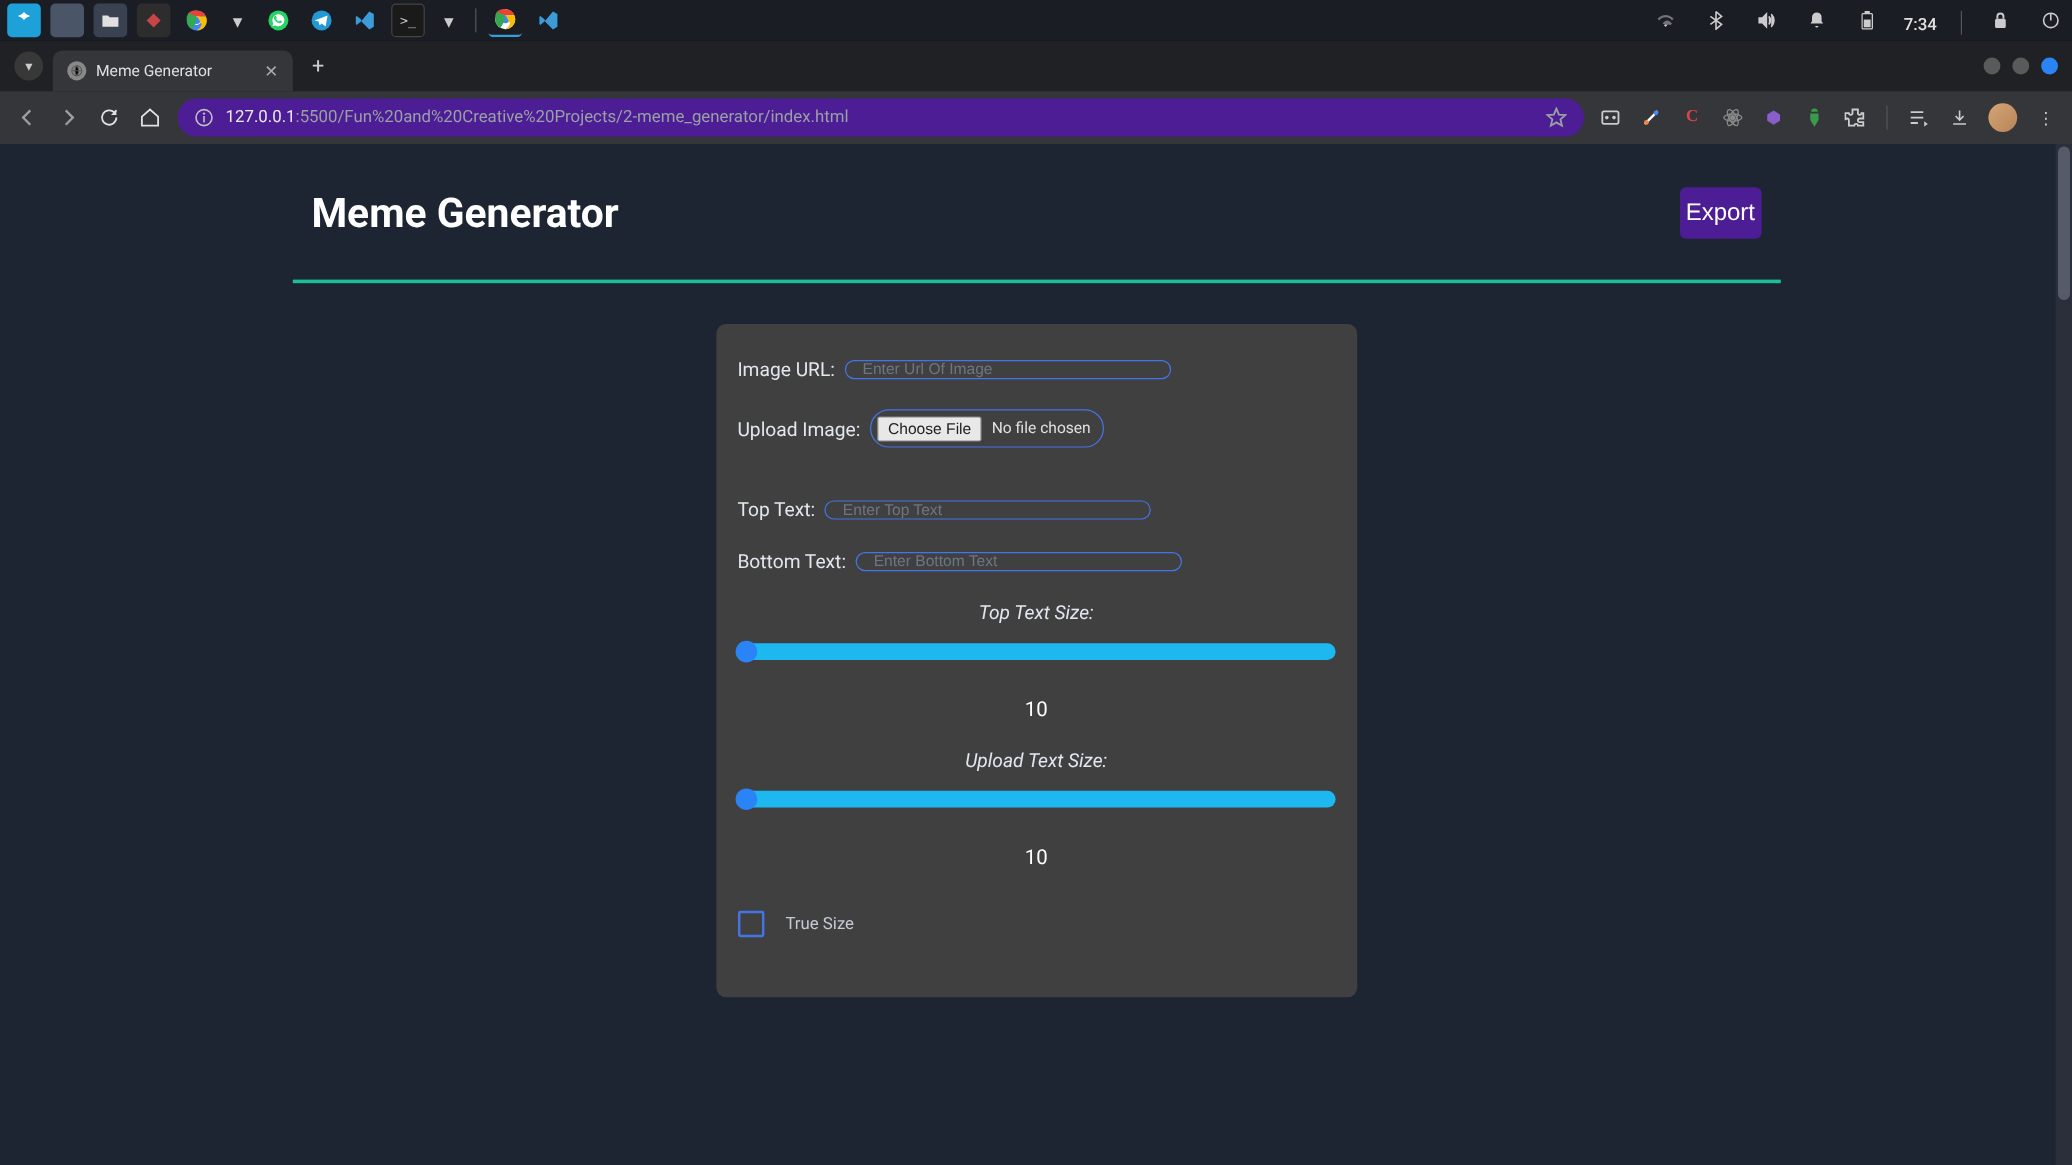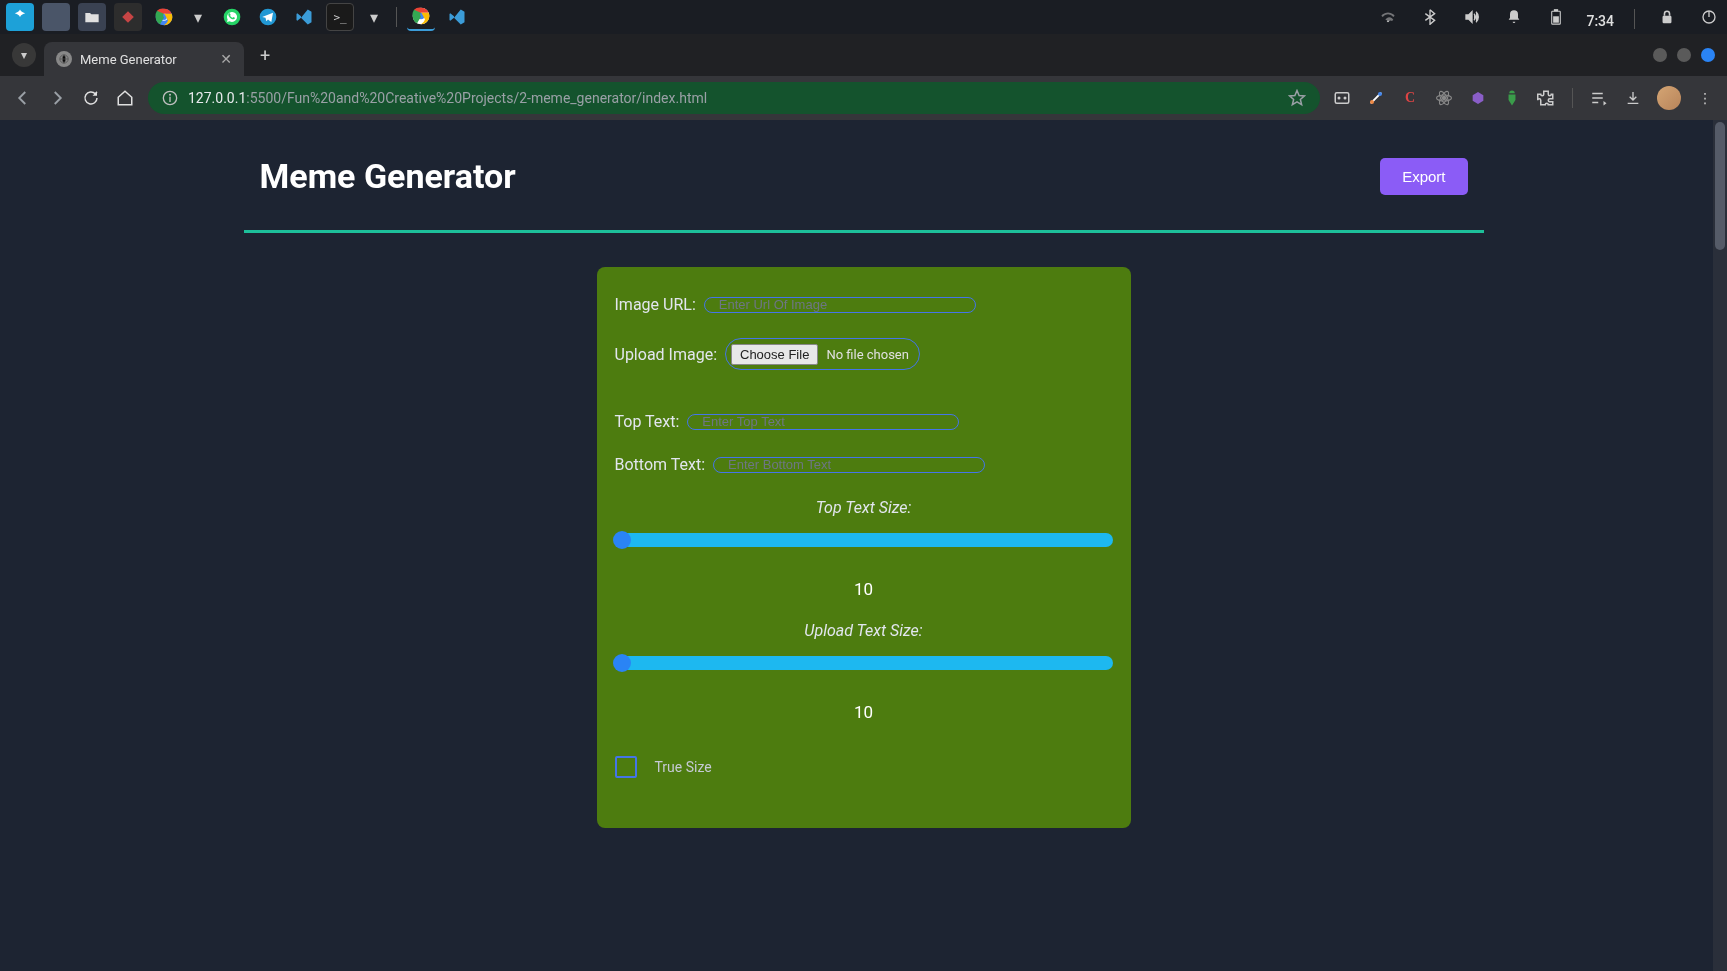--- a/index.html
+++ b/index.html
@@ -71,21 +71,21 @@
       display: flex;
       align-items: center;
       padding: 0 12px;
       gap: 12px;
     }
     .nav-btn { color: #9aa0a6; width: 22px; height: 22px; display:flex; align-items:center; justify-content:center; }
     .nav-btn.enabled { color: #e0e0e0; }
     .urlbar {
       flex: 1;
       height: 32px;
-      background: #14532d;
+      background: #4c1d95;
       border-radius: 16px;
       display: flex;
       align-items: center;
       padding: 0 14px;
       gap: 10px;
       color: #e0e0e0;
       font-size: 14px;
     }
     .url-info-icon { color: #c0c0c0; }
     .url-text { flex: 1; }
@@ -122,33 +122,33 @@
       justify-content: space-between;
       padding: 36px 16px 34px;
       border-bottom: 3px solid #1dbf9a;
     }
     .page-title {
       font-size: 34px;
       font-weight: 700;
       color: #ffffff;
     }
     .export-btn {
-      background: #8b5cf6;
+      background: #4c1d95;
       color: #fff;
       border: none;
-      padding: 10px 22px;
+      padding: 10px 5px;
       border-radius: 5px;
-      font-size: 15px;
+      font-size: 20px;
       cursor: pointer;
     }
 
     .panel {
       width: 534px;
       margin: 34px auto 0;
-      background: #4d7c0f;
+      background: #404040;
       border-radius: 8px;
       padding: 28px 18px 50px;
     }
     .row {
       display: flex;
       align-items: center;
       gap: 8px;
       margin-bottom: 24px;
     }
     .row-label {

